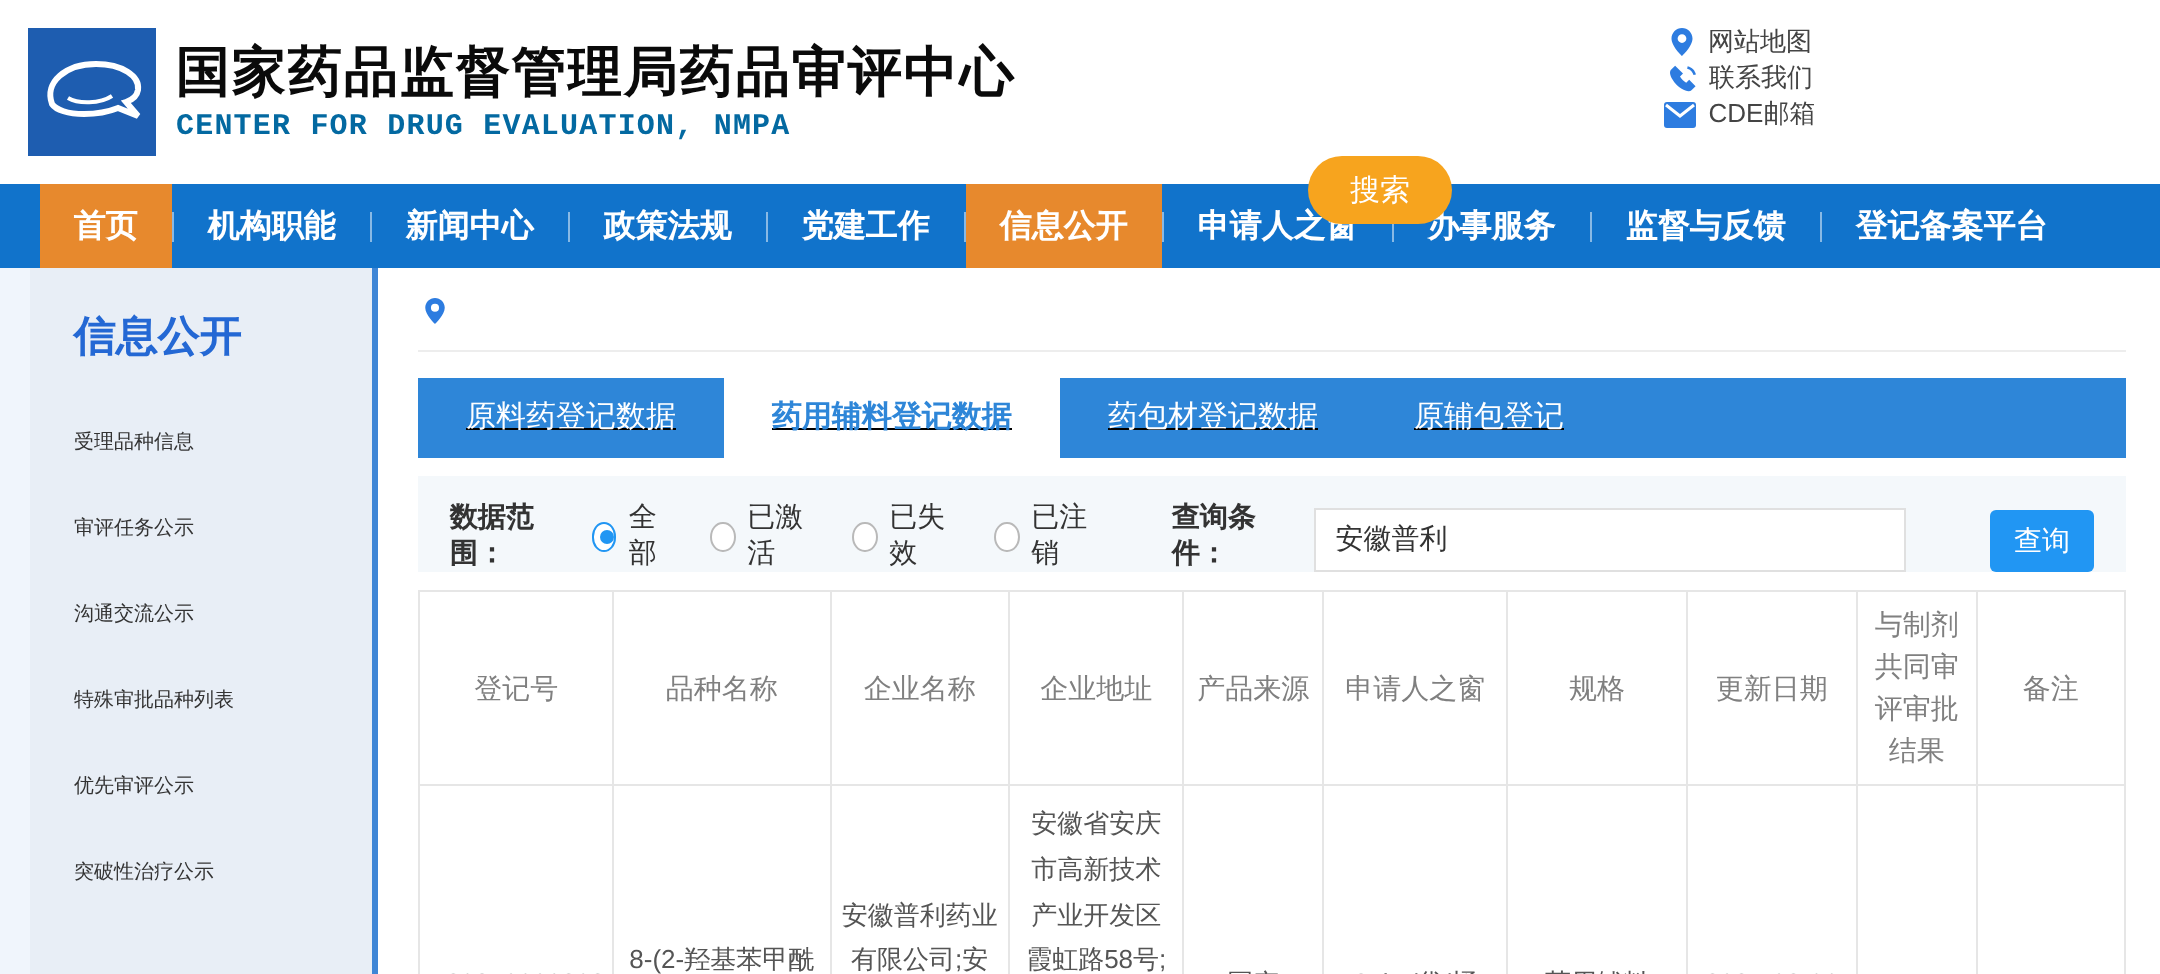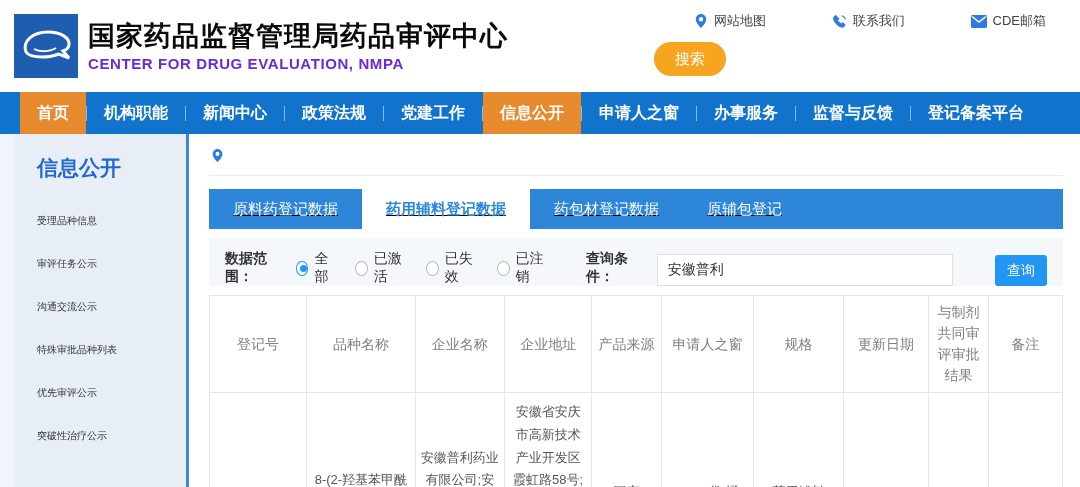--- a/index.html
+++ b/index.html
@@ -4,23 +4,23 @@
 <style>
   * { margin:0; padding:0; box-sizing:border-box; }
   html,body { width:1080px; height:487px; overflow:hidden; background:#fff;
     font-family:"Liberation Sans","DejaVu Sans",sans-serif; }
 
   
   .header { height:92px; background:#fff; display:flex; align-items:center; position:relative; }
   .logo-box { width:64px; height:64px; margin:0 0 0 14px; flex:0 0 auto; }
   .brand { margin-left:10px; }
   .brand-title { font-size:27px; font-weight:bold; color:#0a0a0a; letter-spacing:1px; line-height:1.25; }
-  .brand-sub { font-size:15px; font-weight:bold; color:#6d28d9; letter-spacing:0.6px; margin-top:1px; }
+  .brand-sub { font-size:15px; font-weight:bold; color:#0369a1; letter-spacing:0.6px; margin-top:1px;font-family:Liberation Mono, monospace; }
   .header-right { position:absolute; right:30px; top:12px; width:360px; }
-  .quick-links { display:flex; justify-content:space-between; align-items:center; padding:0 4px; }
+  .quick-links { display:flex; justify-content:space-between; align-items:center; padding:0 4px;flex-direction:column; }
   .qlink { display:flex; align-items:center; gap:6px; font-size:13px; color:#444; cursor:pointer; }
   .qlink svg { display:block; }
   .search-row { display:flex; align-items:center; margin-top:12px; }
   .search-box { flex:1; height:34px; border:1px solid #e2e2e2; border-radius:17px; background:#fff;
     display:flex; align-items:center; padding:0 12px; }
   .search-box input { border:none; outline:none; flex:1; font-size:14px; color:#333; background:transparent;
     font-family:inherit; margin-left:8px; }
   .search-box input::placeholder { color:#a9a9a9; }
   .search-btn { width:72px; height:34px; margin-left:-36px; border:none; border-radius:17px;
     background:#f7a41e; color:#fff; font-size:15px; cursor:pointer; font-family:inherit; z-index:2; }

